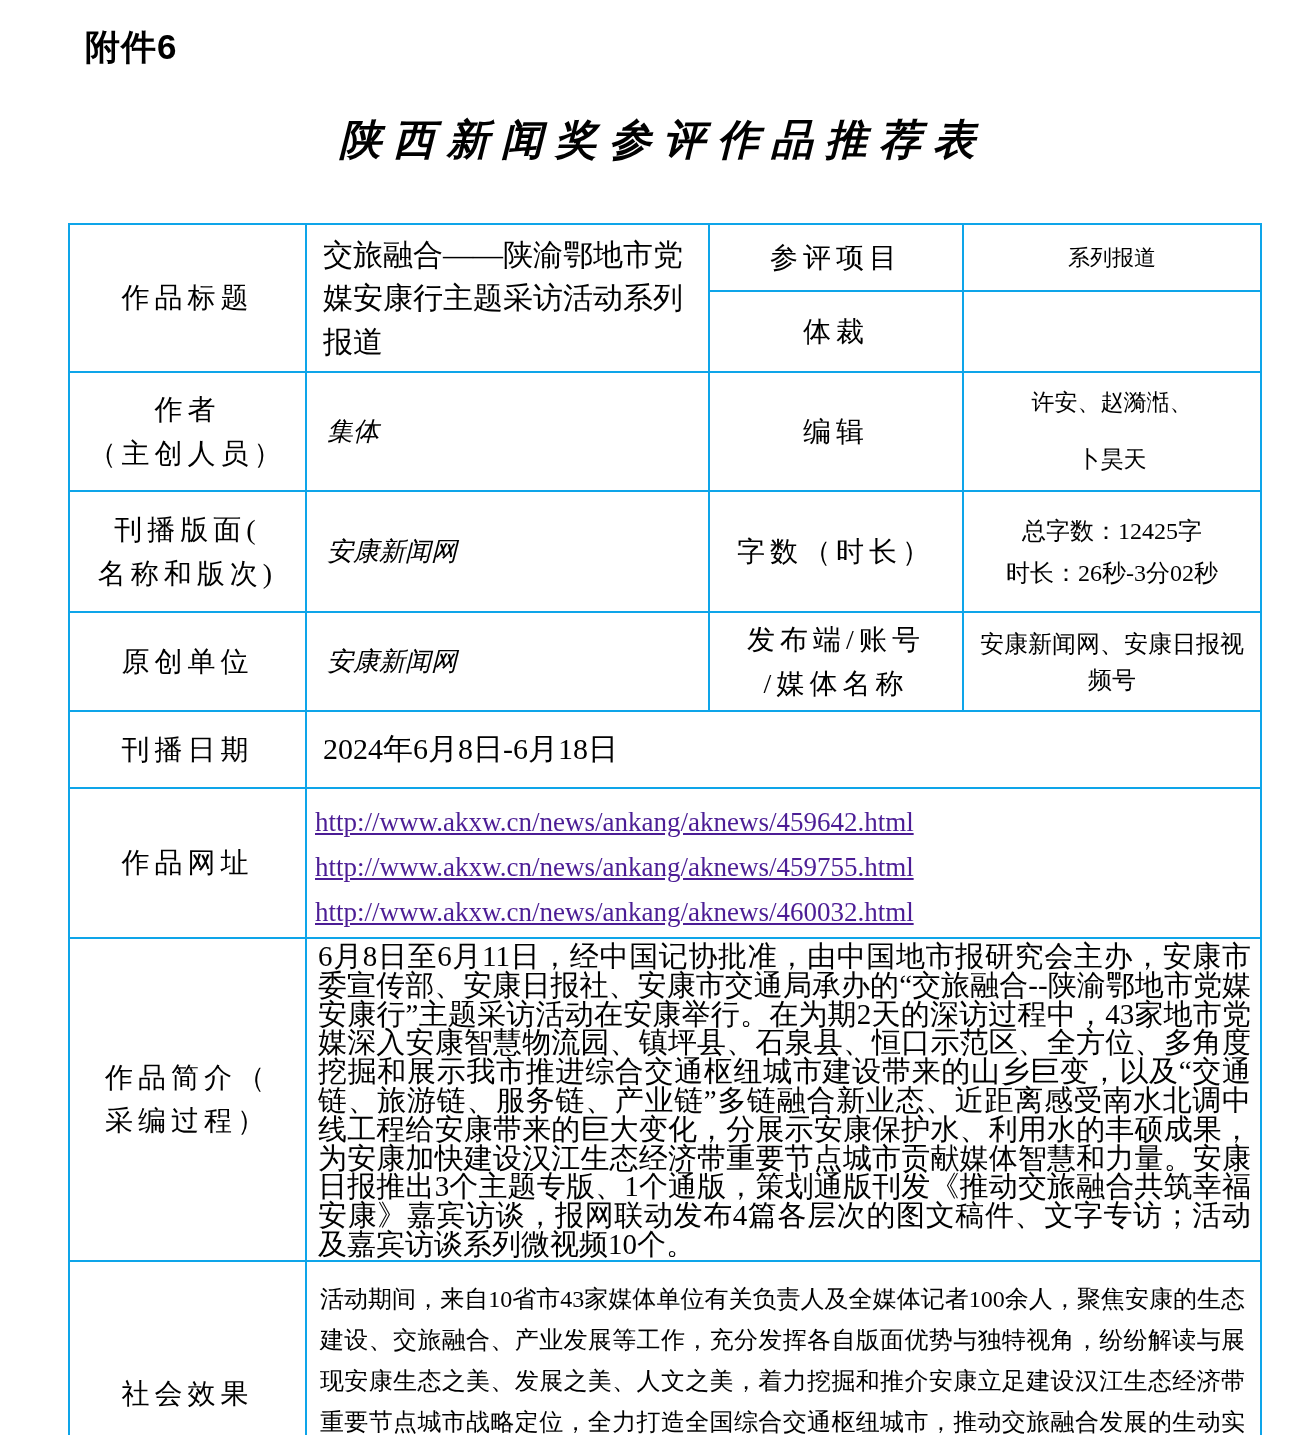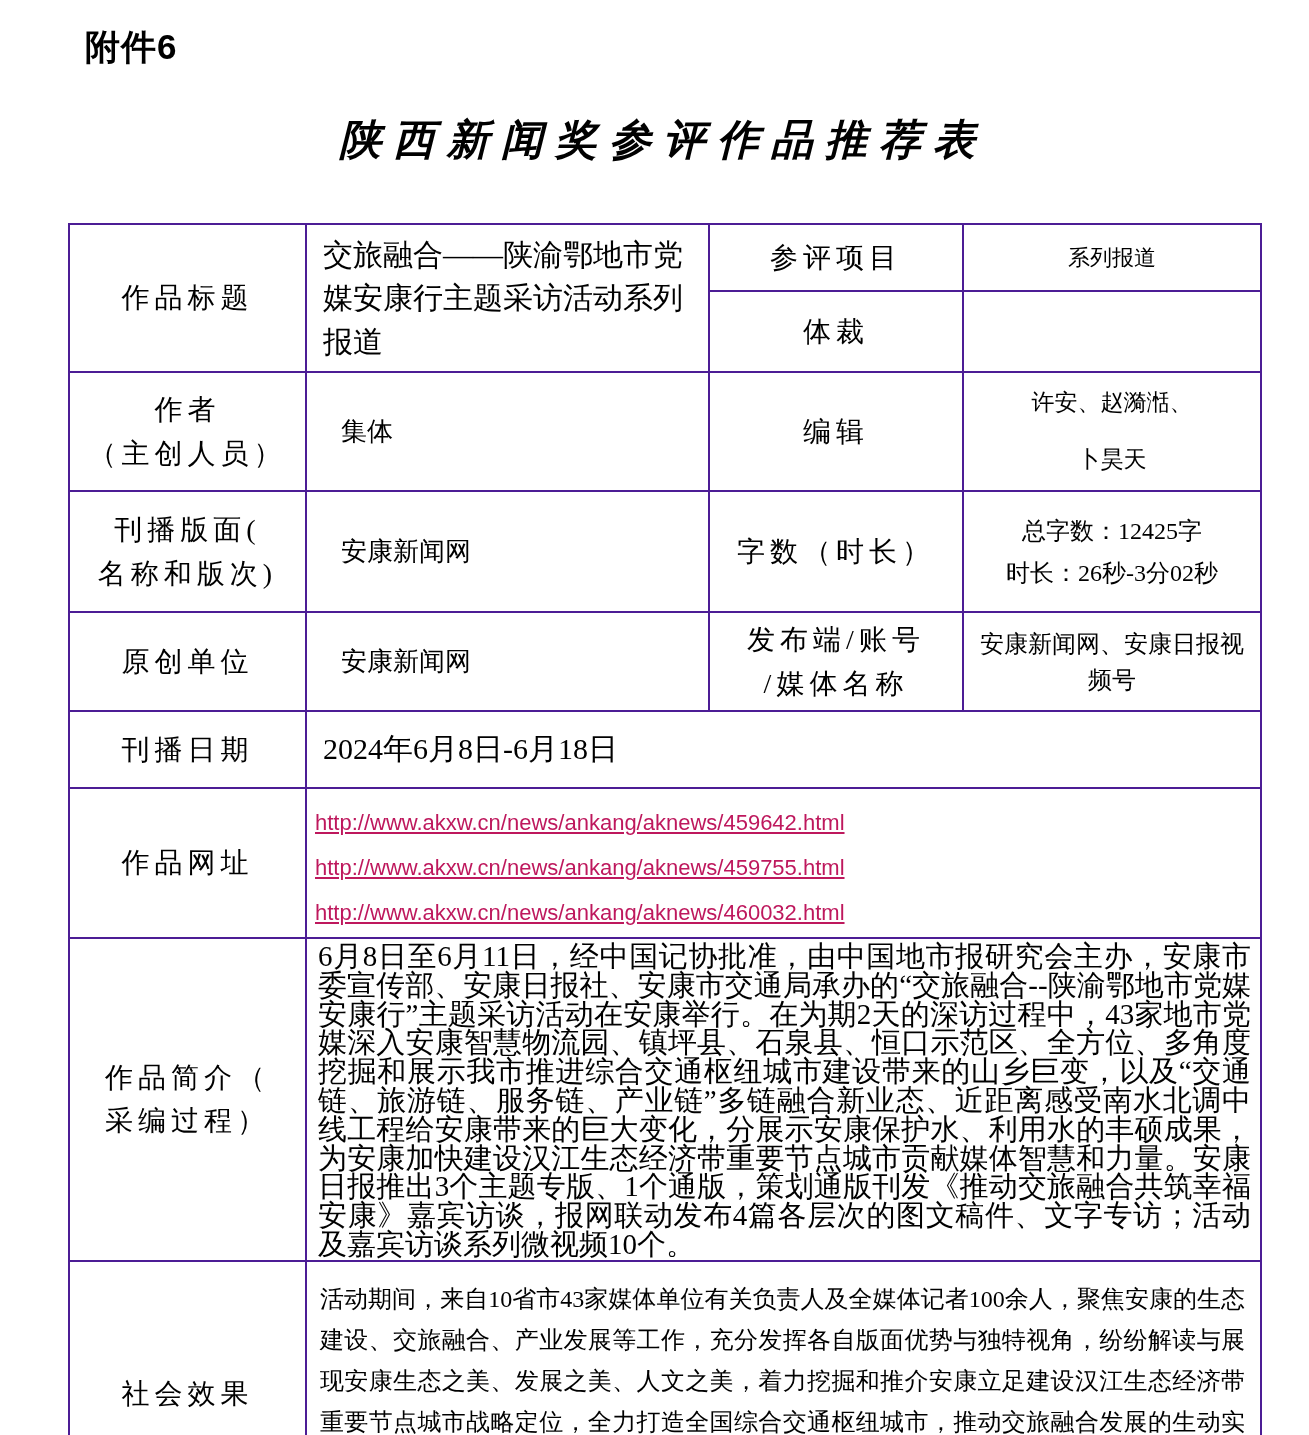--- a/index.html
+++ b/index.html
@@ -42,33 +42,33 @@
   }
   table.form {
     position: absolute;
     left: 68px;
     top: 223px;
     border-collapse: collapse;
     table-layout: fixed;
     width: 1192px;
   }
   table.form td {
-    border: 2px solid #4c1d95;
+    border: 2px solid #0ea5e9;
     vertical-align: middle;
     overflow: hidden;
   }
   .label {
     text-align: center;
     font-size: 28px;
     letter-spacing: 5px;
     line-height: 1.55;
   }
   .pre { white-space: pre-line; }
   .value { font-size: 26px; }
-  .value.left { padding-left: 34px; }
+  .value.left { padding-left: 20px; font-style: italic; }
   .center { text-align: center; }
   .title-value {
     font-size: 30px;
     line-height: 1.45;
     padding: 4px 14px 4px 16px;
     vertical-align: middle;
   }
   .small-val { font-size: 22px; }
   .editor-val {
     font-size: 23px;
@@ -89,24 +89,24 @@
   .date-val {
     font-size: 30px;
     padding-left: 16px;
   }
   .urls-cell {
     vertical-align: top;
     padding: 8px 0 0 8px;
   }
   .url {
     display: block;
-    font-family: Liberation Sans, sans-serif;
-    font-size: 22px;
+    font-family: Liberation Serif, serif;
+    font-size: 27px;
     line-height: 45px;
-    color: #be185d;
+    color: #4c1d95;
     text-decoration: underline;
     white-space: nowrap;
   }
   .para-cell {
     vertical-align: top;
   }
   .intro-text {
     font-size: 29px;
     line-height: 28.8px;
     text-align: justify;

